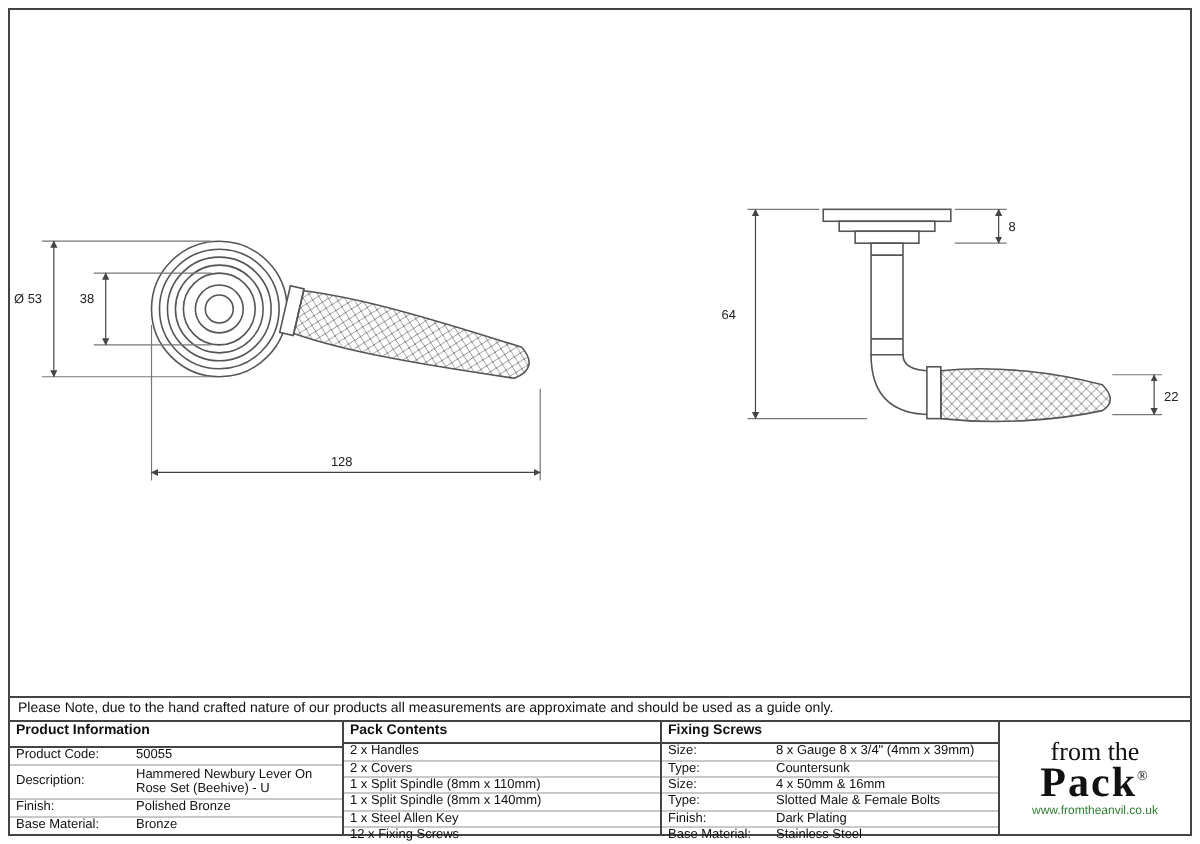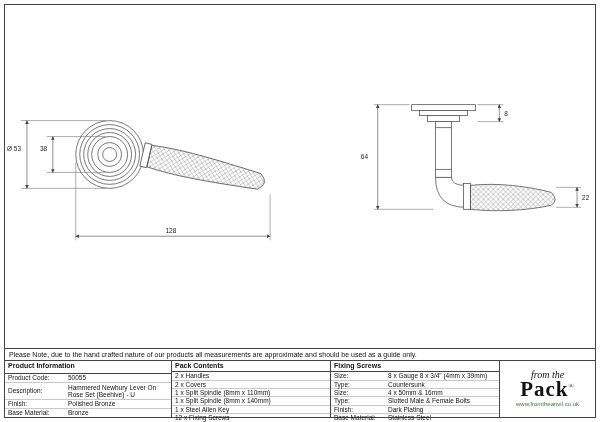--- a/index.html
+++ b/index.html
@@ -18,21 +18,21 @@
   .col-logo{flex:1;border-right:none;align-items:center;justify-content:center;text-align:center;}
   .hdr{font-weight:bold;font-size:7px;padding:1px 3px;border-bottom:1px solid #444;height:10px;}
   .kv{display:flex;flex:1;border-bottom:1px solid #c9c9c9;align-items:center;}
   .kv:last-child{border-bottom:none;}
   .kv.tall{flex:2;}
   .lbl{width:58px;padding:0 0 0 3px;flex-shrink:0;}
   .lbl-fix{width:52px;}
   .val{flex:1;padding:0 2px;}
   .item{flex:1;display:flex;align-items:center;padding:0 3px;border-bottom:1px solid #c9c9c9;}
   .item:last-child{border-bottom:none;}
-  .from-the{font-family:"Liberation Serif",serif;font-style:italic;font-size:10px;line-height:1;}
+  .from-the{font-family:"Liberation Serif",serif;font-size:13px;line-height:1;}
   .anvil{font-family:"Liberation Serif",serif;font-weight:bold;font-size:21px;line-height:0.95;
     letter-spacing:1px;}
   .reg{font-size:7px;font-weight:normal;vertical-align:super;}
   .website{color:#2f7d32;font-size:6px;margin-top:1px;}
   text{font-family:"Liberation Sans",sans-serif;font-size:6.5px;fill:#222;}
 </style>
 </head>
 <body>
 
 <div class="sheet">

